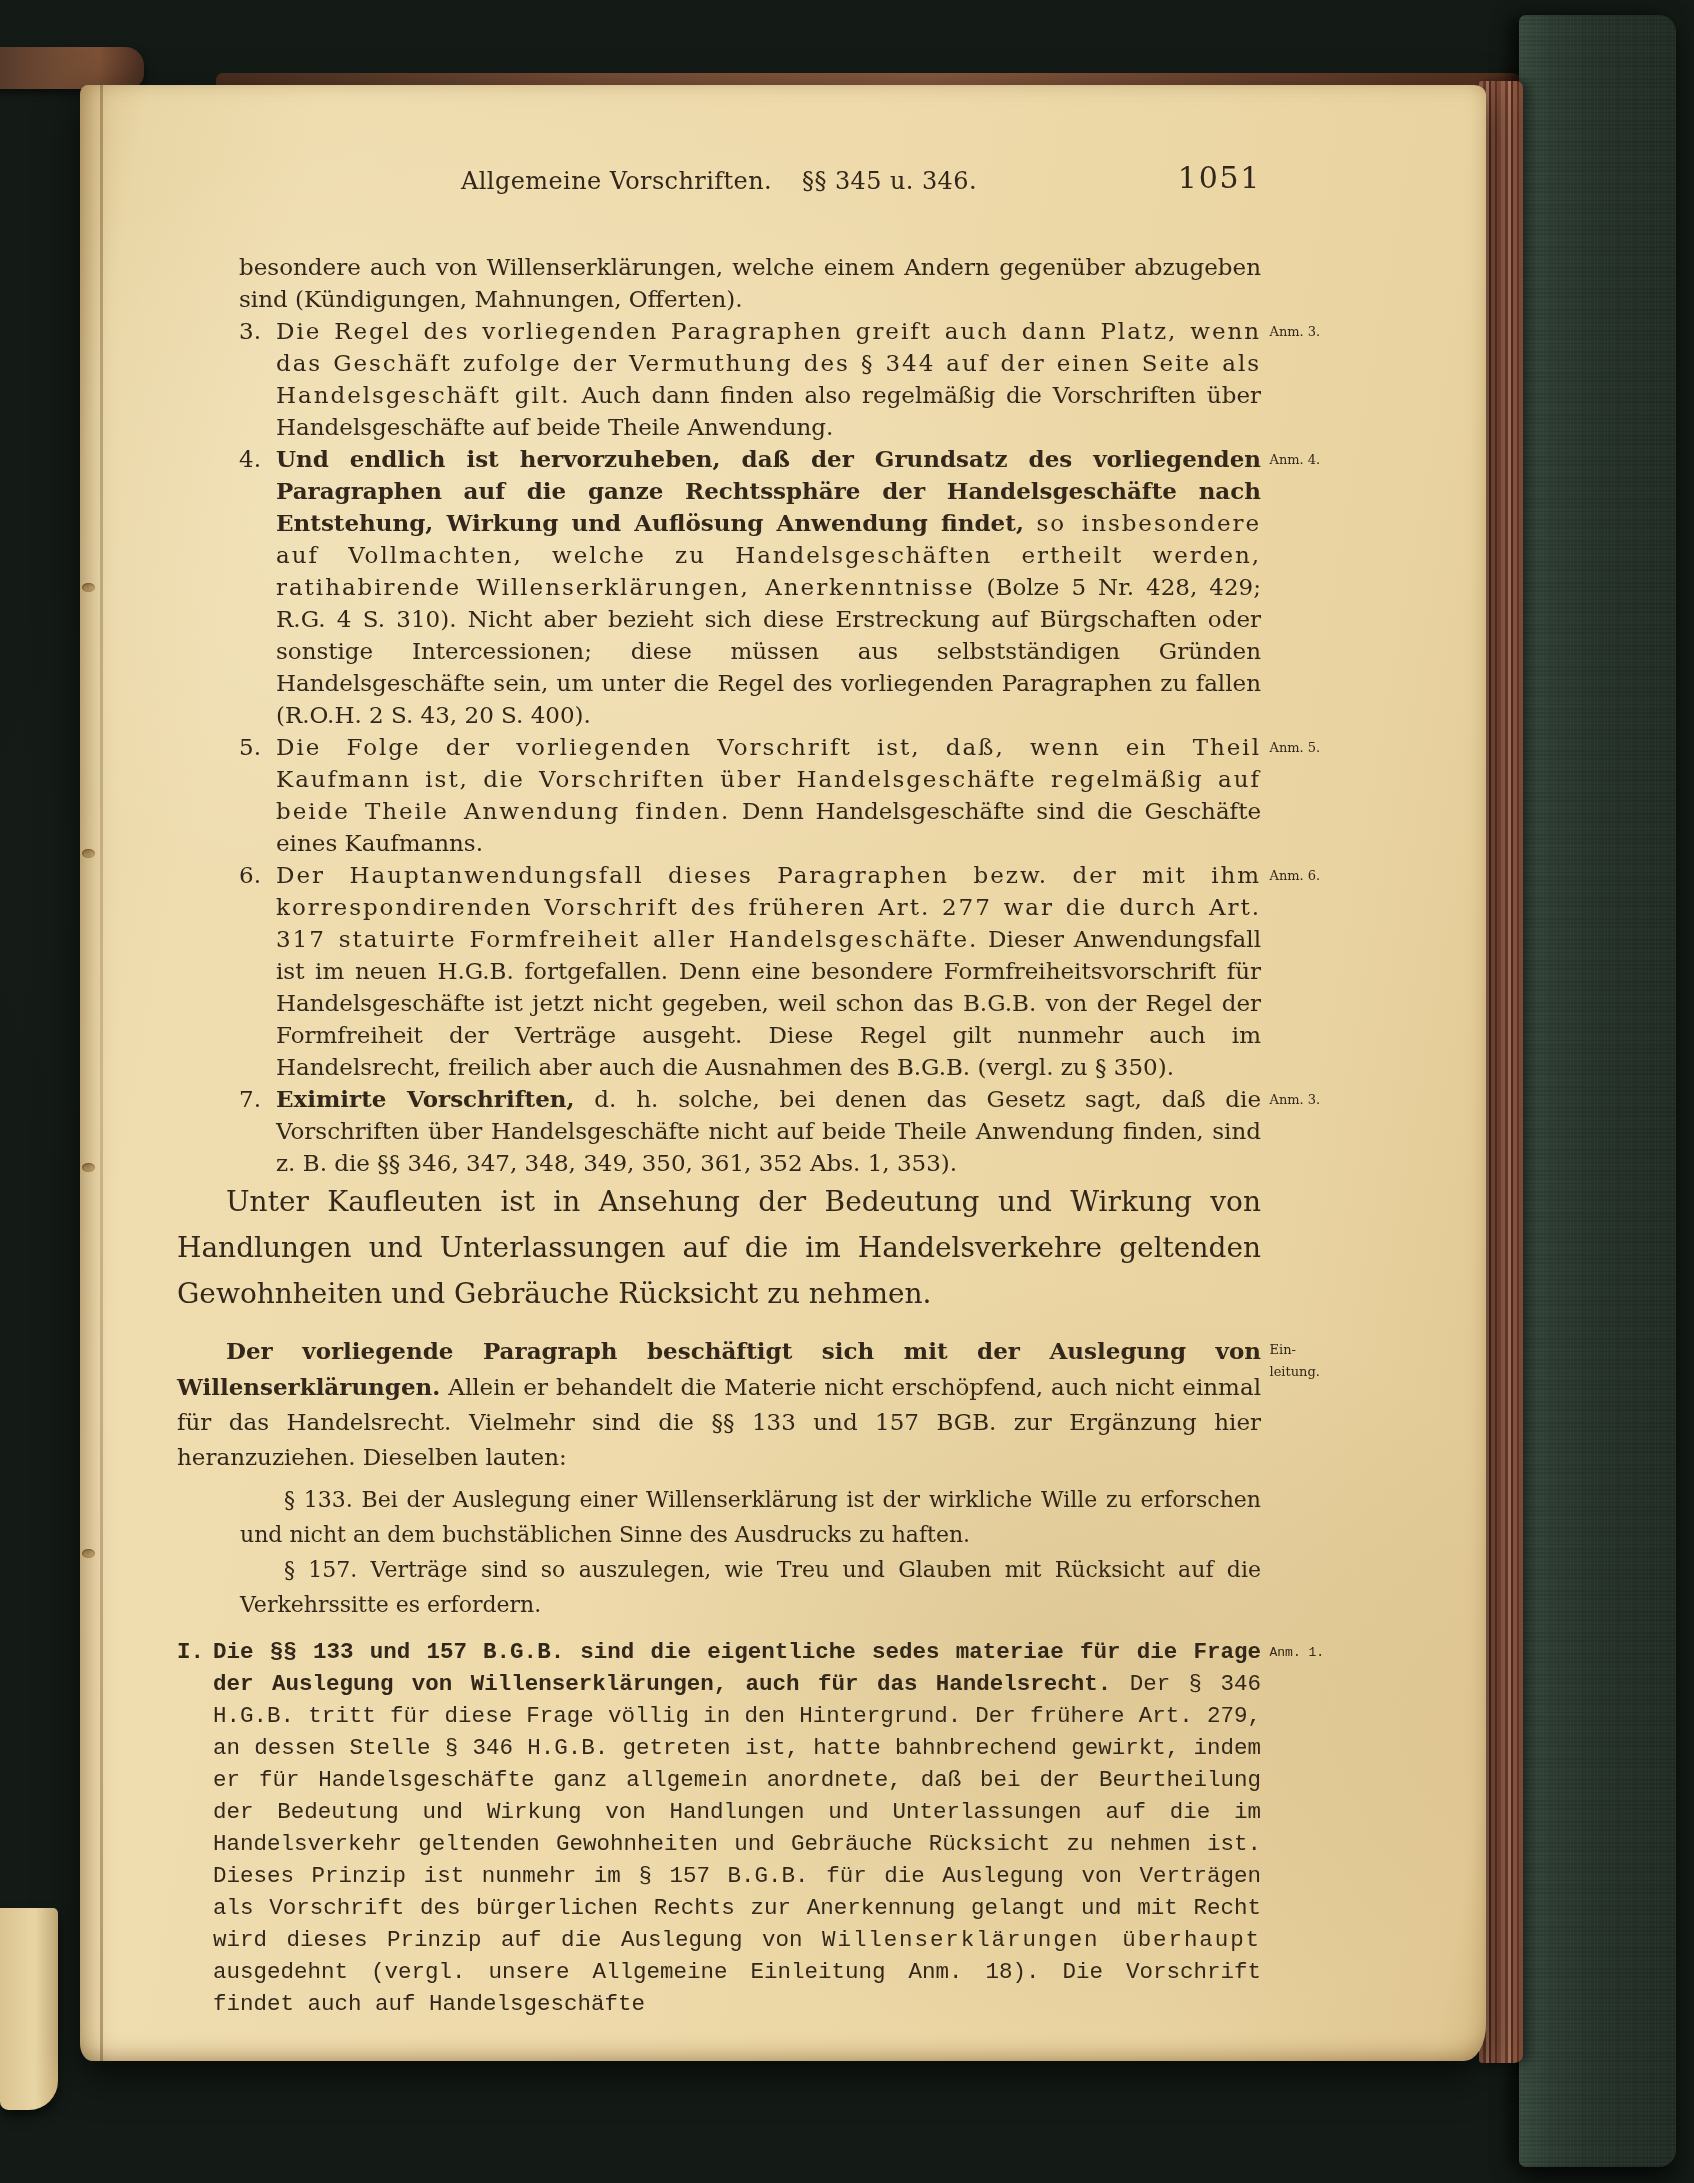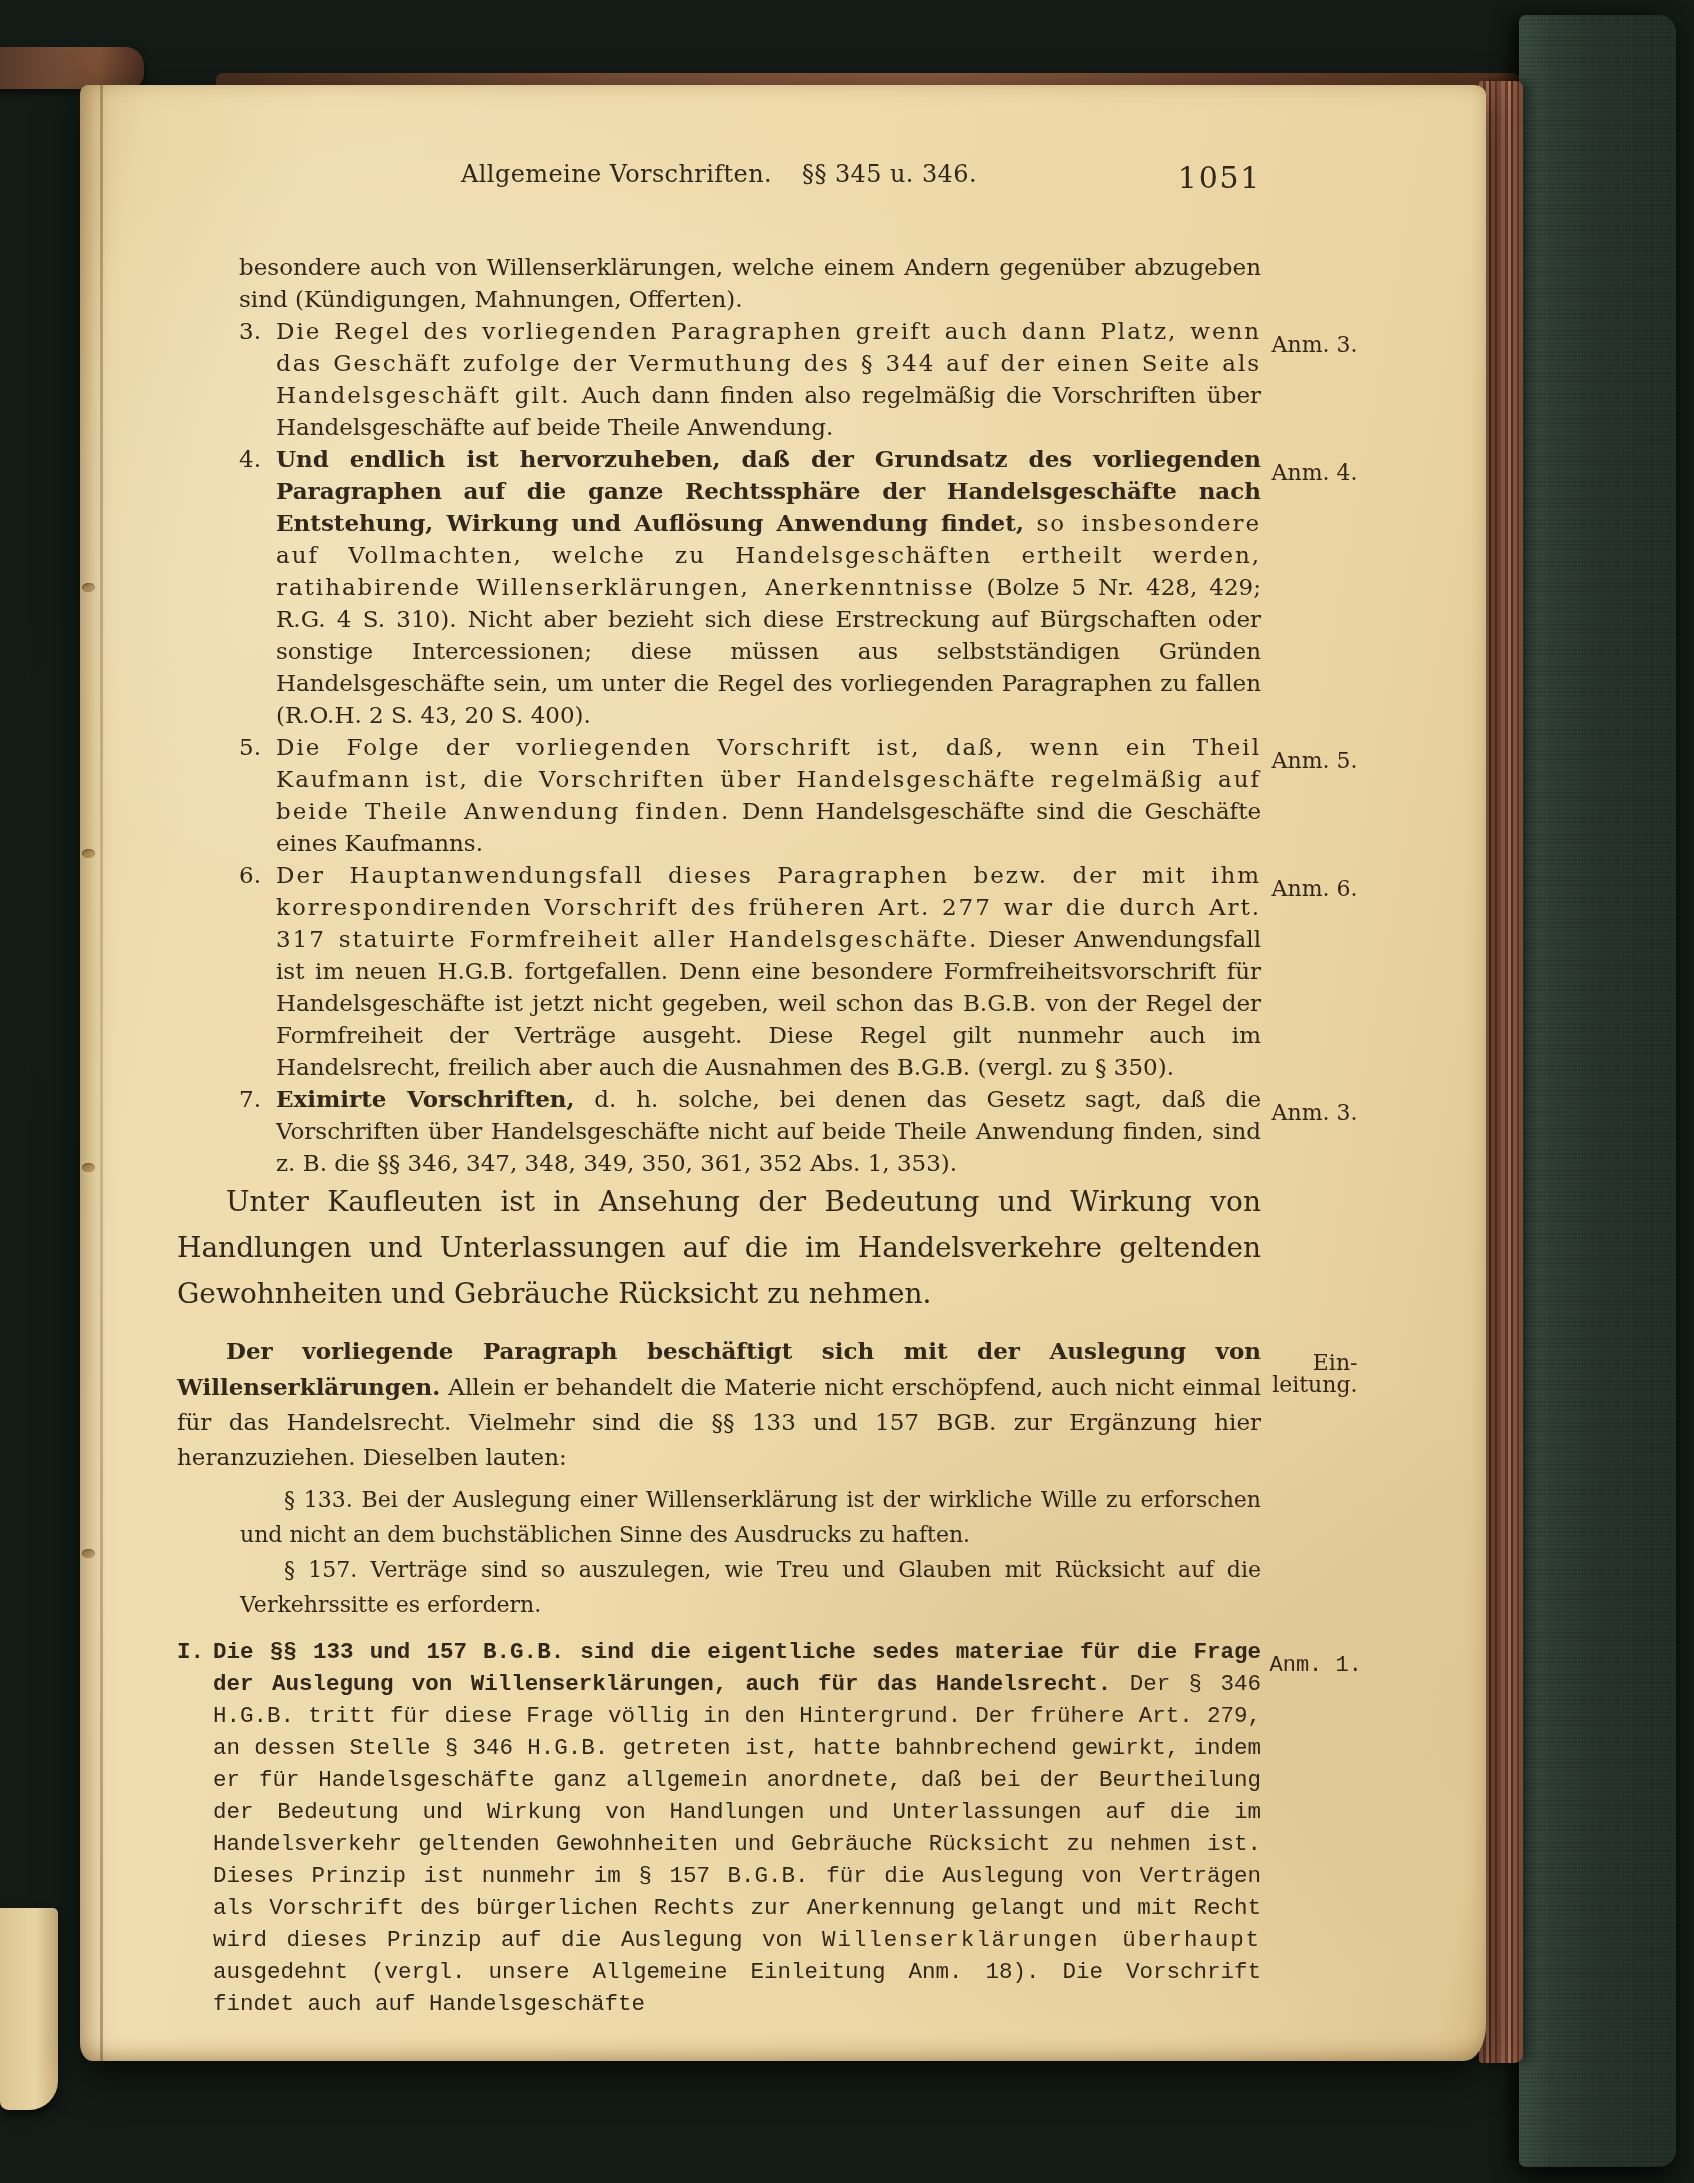--- a/index.html
+++ b/index.html
@@ -70,36 +70,36 @@
     background:linear-gradient(180deg, rgba(95,62,30,.38), rgba(95,62,30,.2) 50%, rgba(95,62,30,.4));
   }
   .hole {
     position:absolute; left:1.7px; width:13.6px; height:9.3px;
     background:radial-gradient(circle at 40% 40%, #9a7c4b, #c9ad76);
     border-radius:50%; box-shadow:inset 0.8px 0.8px 2.5px rgba(60,35,10,.7);
   }
   .h1{top:498px;} .h2{top:764px;} .h3{top:1078px;} .h4{top:1464px;}
 
   
-  .running-head { display:flex; align-items:flex-start; font-size:24px; margin-bottom:56px; }
+  .running-head { display:flex; align-items:flex-end; font-size:24px; margin-bottom:56px; }
   .rh-spacer { width:110px; }
   .rh-center { flex:1; text-align:center; letter-spacing:0.4px; }
   .rh-secs { margin-left:22px; }
   .rh-page { width:110px; text-align:right; font-size:30px; letter-spacing:1.7px; }
 
   .para { text-align:justify; font-size:23px; line-height:32px; position:relative; }
   .anm-block { margin-left:62px; }
   .item { padding-left:37px; text-indent:-37px; }
   .num { display:inline-block; width:37px; text-indent:0; }
   .bold { font-weight:bold; }
   .spaced { letter-spacing:.085em; word-spacing:.06em; }
   .margin-note {
-    position:absolute; left:calc(100% + 8.5px); top:19px; width:88px;
-    font-size:22px; line-height:22px; letter-spacing:0; word-spacing:normal;
-    text-indent:0; text-align:right; font-weight:normal; white-space:nowrap;
+    position:absolute; left:calc(100% + 8.5px); top:6px; width:88px;
+    font-size:13px; line-height:22px; letter-spacing:0; word-spacing:normal;
+    text-indent:0; text-align:left; font-weight:normal; white-space:nowrap;
   }
   .mn-line { display:block; white-space:nowrap; }
 
   .sect-heading { text-align:center; font-size:36px; font-weight:bold; letter-spacing:1.7px;
     margin:41px 0 34px; }
   .statute { font-size:28px; line-height:46px; text-align:justify; text-indent:49px;
     margin-bottom:16px; }
   .einleitung { text-indent:49px; line-height:35px; margin-bottom:6.8px; }
   .quote { font-size:22px; line-height:35px; margin-left:63px; text-indent:44px; }
   .anm1 { margin-top:14px; font-size:22.5px; line-height:32px; padding-left:36px; text-indent:-36px;font-family:Liberation Mono, monospace; }

